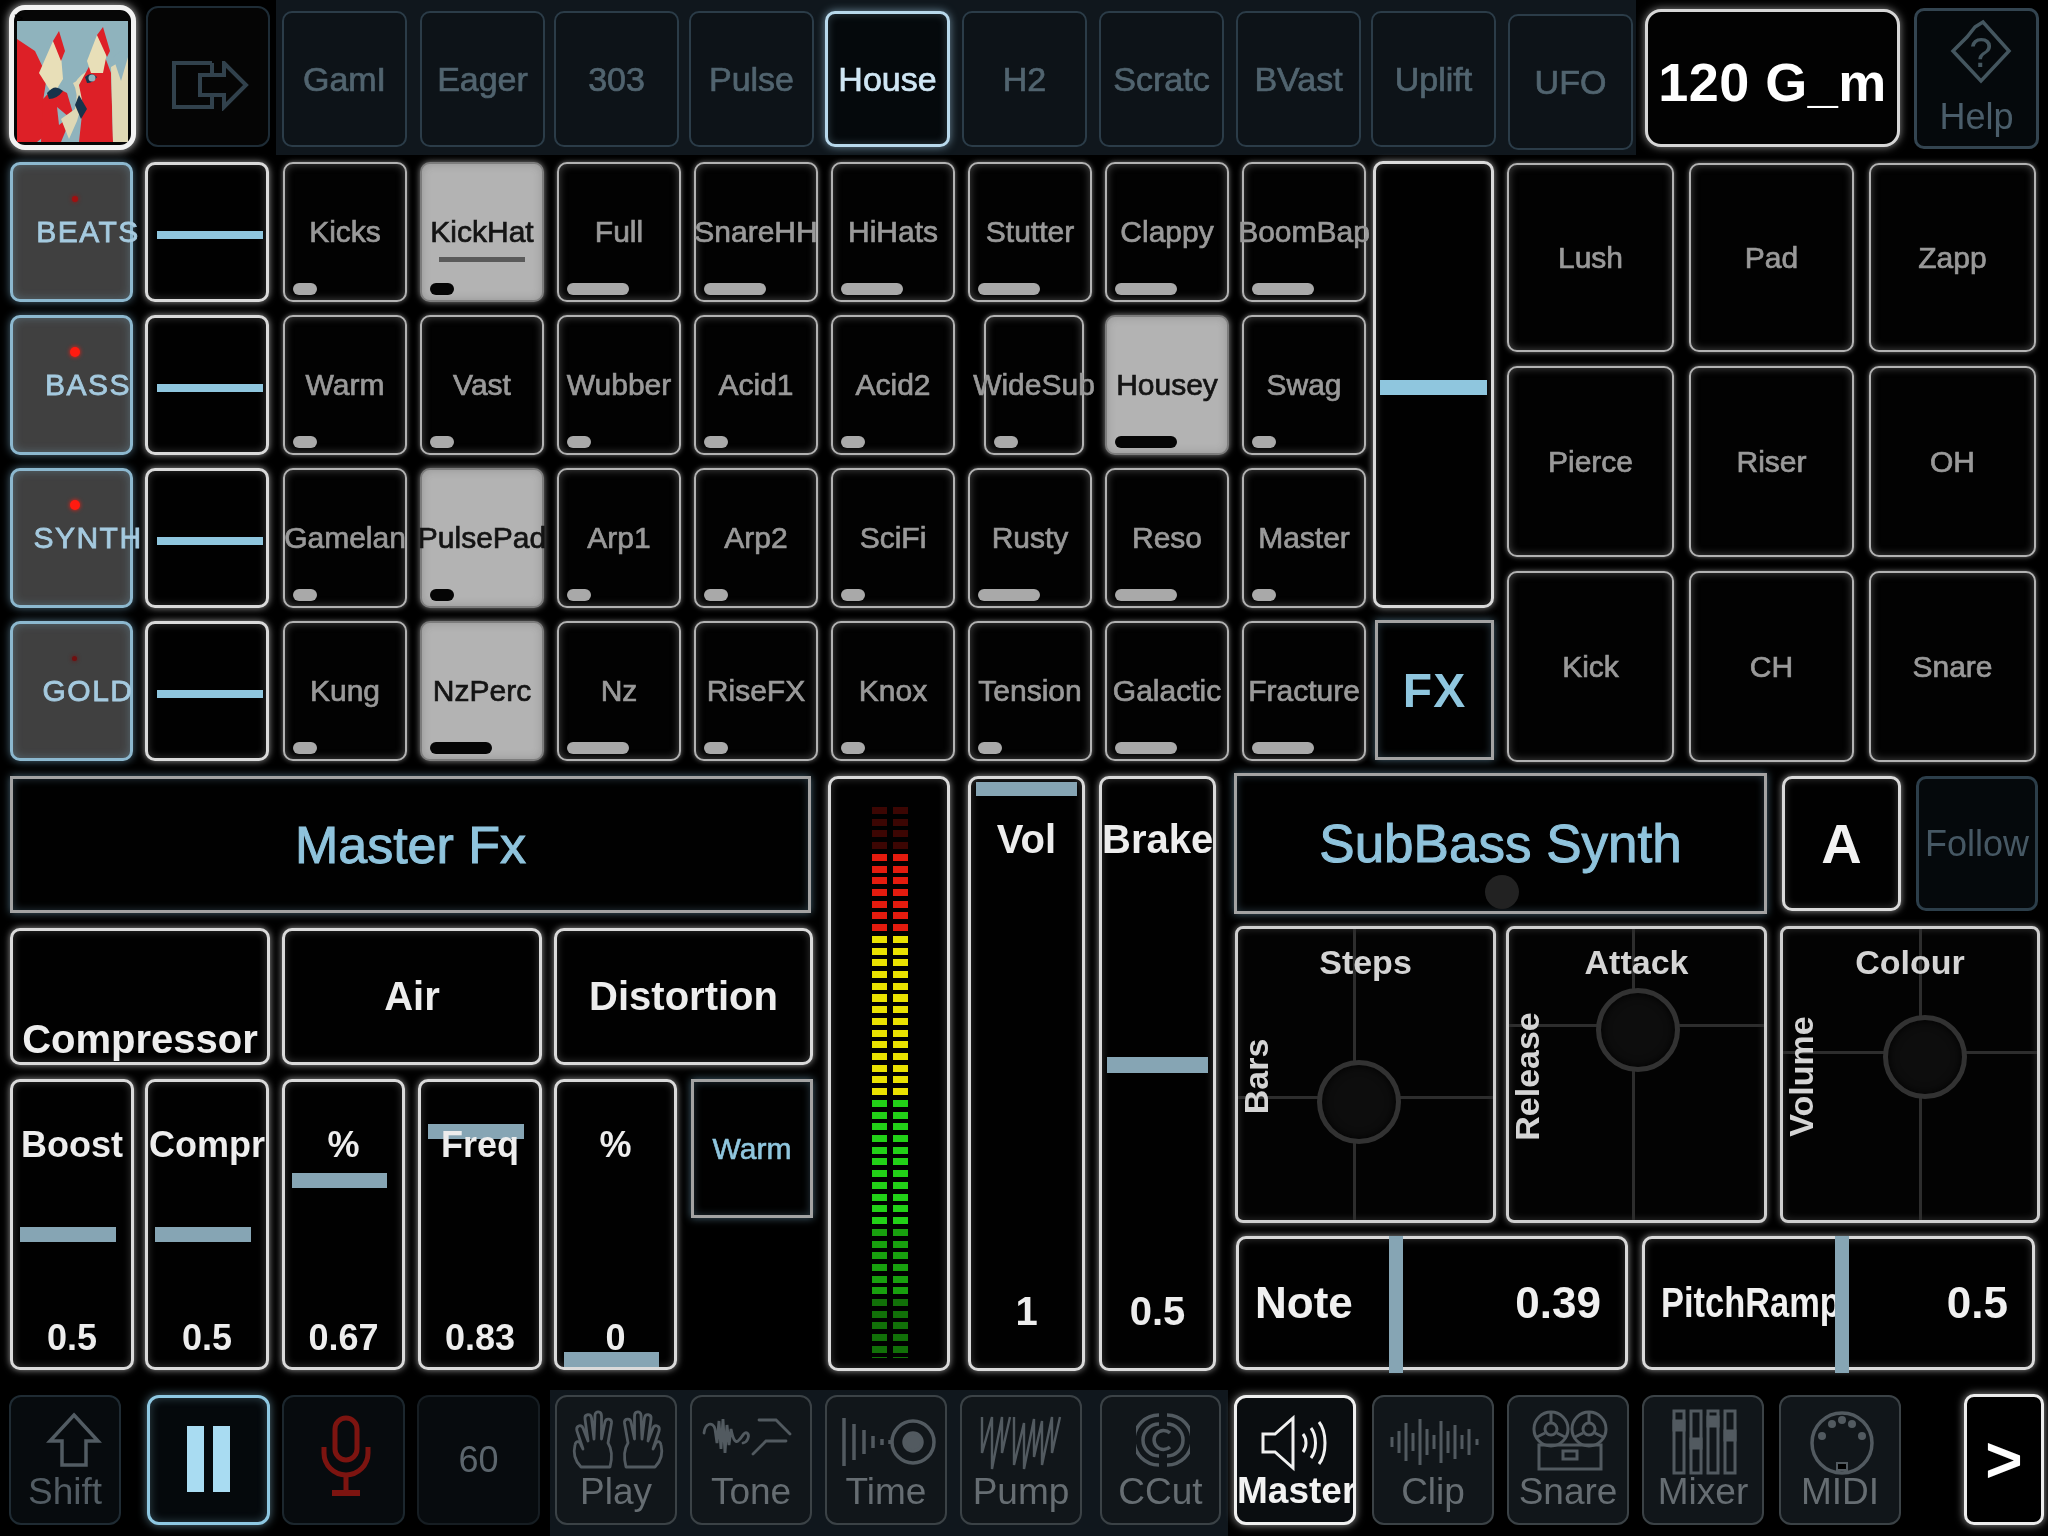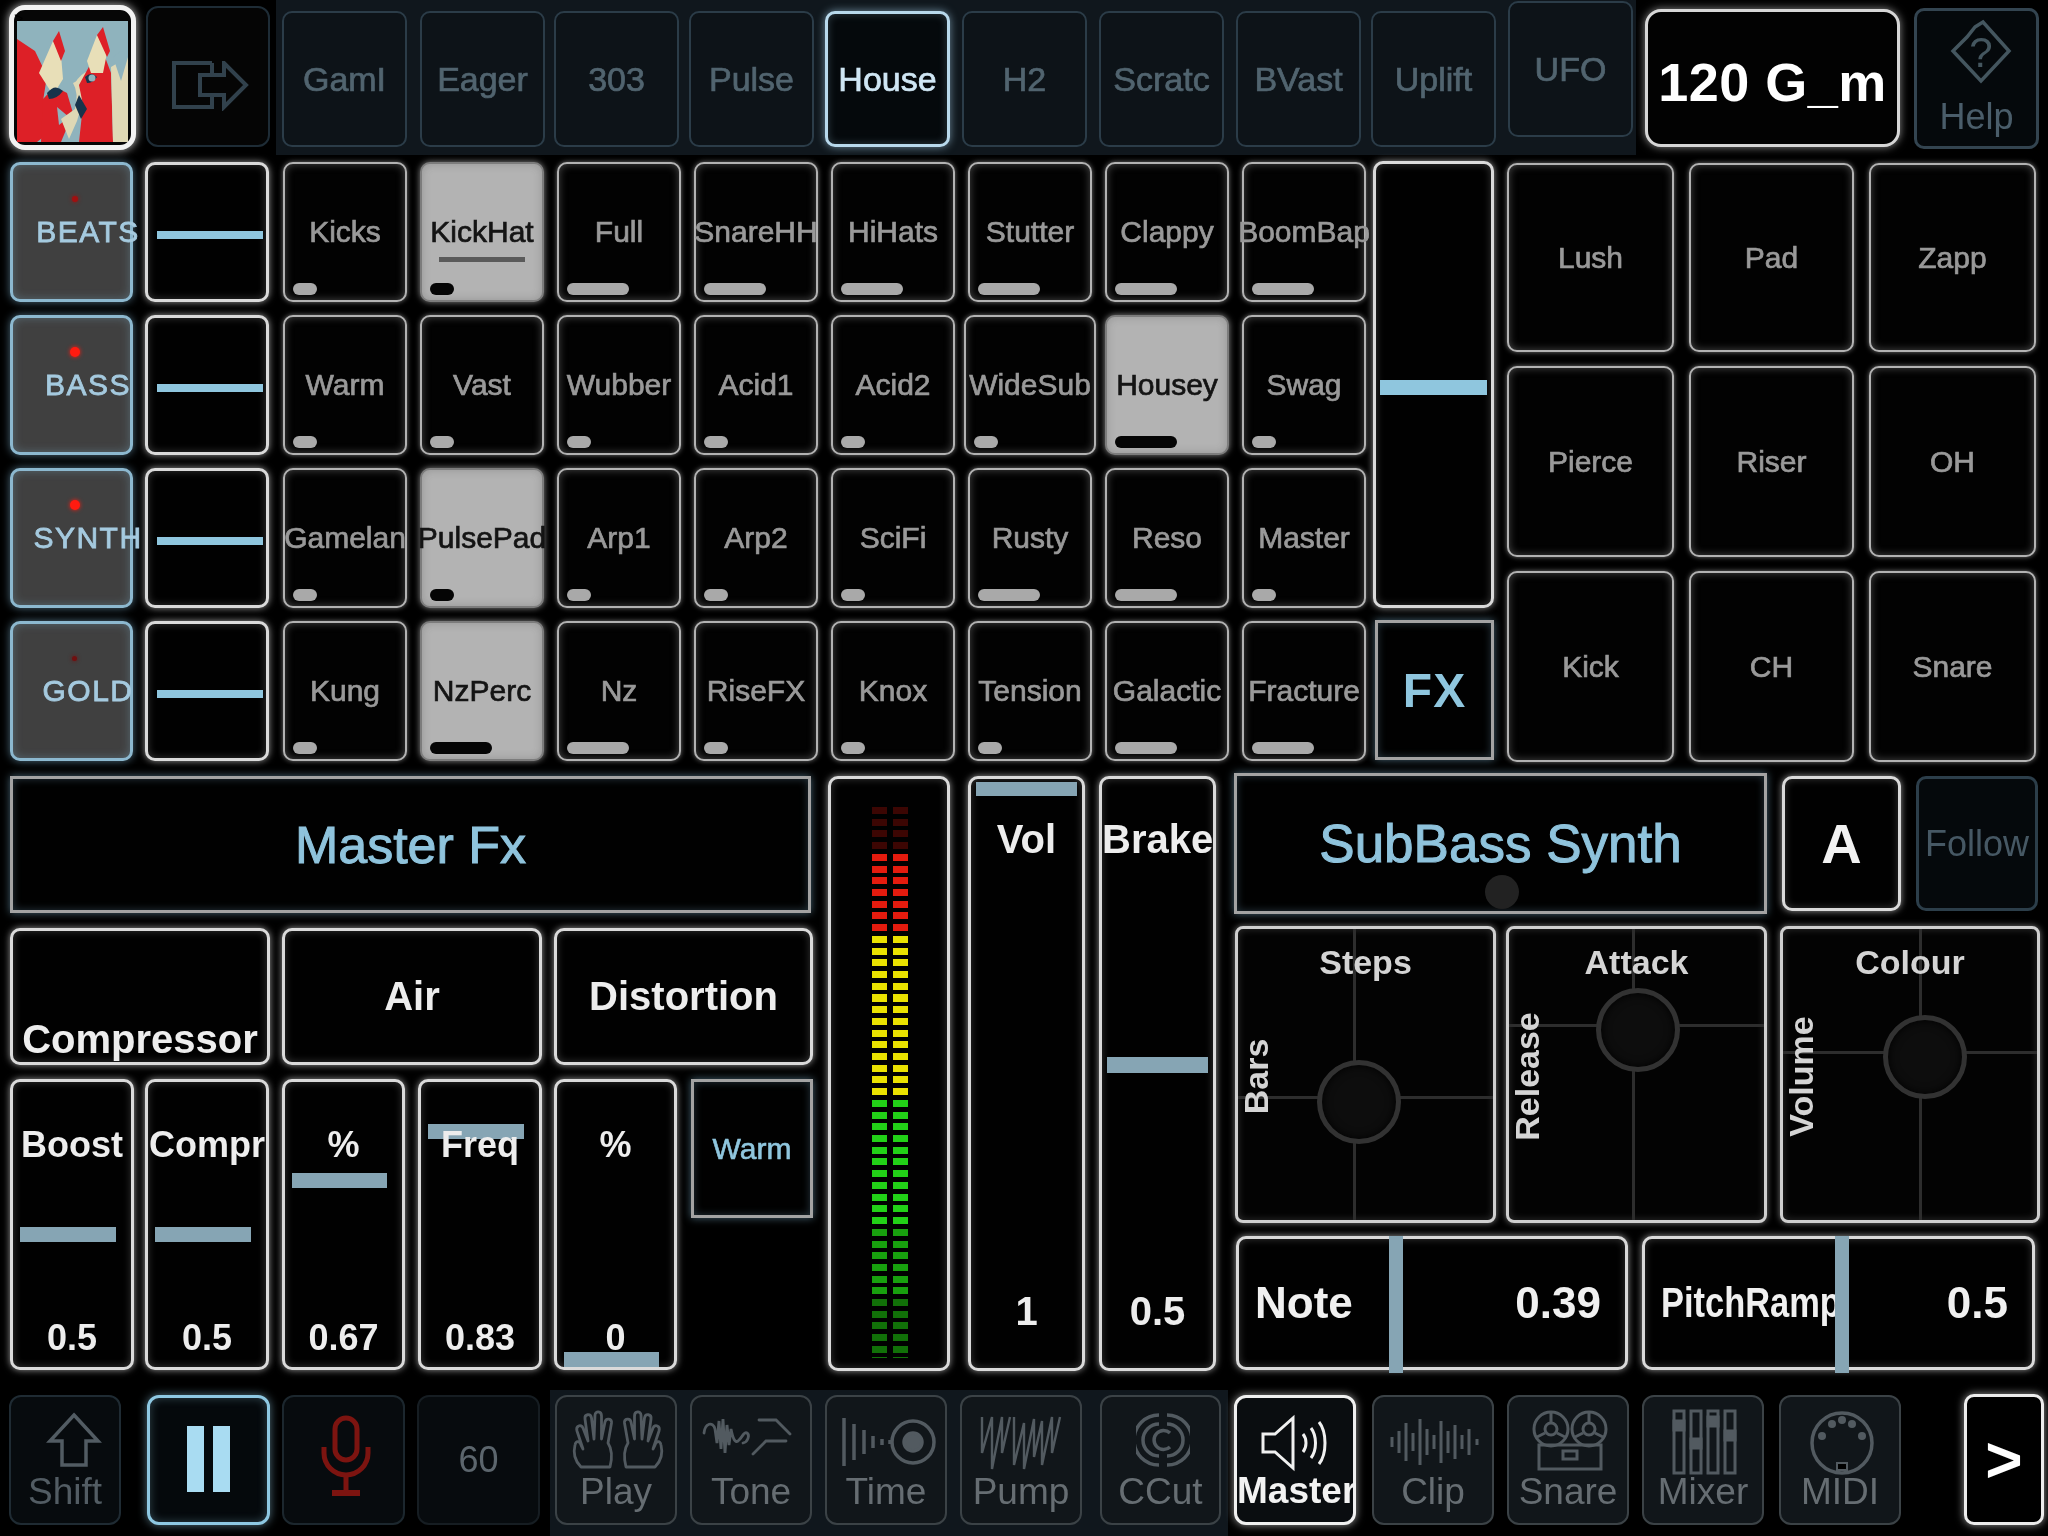--- a/index.html
+++ b/index.html
@@ -65,21 +65,21 @@
   </div>
 <div class="abs preset" style="left:282px;top:11px;width:125px;height:136px;">GamI</div>
 <div class="abs preset" style="left:420px;top:11px;width:125px;height:136px;">Eager</div>
 <div class="abs preset" style="left:554px;top:11px;width:125px;height:136px;">303</div>
 <div class="abs preset" style="left:689px;top:11px;width:125px;height:136px;">Pulse</div>
 <div class="abs preset sel" style="left:825px;top:11px;width:125px;height:136px;">House</div>
 <div class="abs preset" style="left:962px;top:11px;width:125px;height:136px;">H2</div>
 <div class="abs preset" style="left:1099px;top:11px;width:125px;height:136px;">Scratc</div>
 <div class="abs preset" style="left:1236px;top:11px;width:125px;height:136px;">BVast</div>
 <div class="abs preset" style="left:1371px;top:11px;width:125px;height:136px;">Uplift</div>
-<div class="abs preset" style="left:1508px;top:1px;width:125px;height:136px;">UFO</div>
+<div class="abs preset" style="left:1508px;top:14px;width:125px;height:136px;">UFO</div>
 <div class="abs" style="left:1645px;top:9px;width:255px;height:138px;background:#020202;border:3px solid #d6d6d6;border-radius:16px;box-shadow:0 0 8px rgba(255,255,255,.55);display:flex;align-items:center;justify-content:center;">
 <span style="color:#fff;font-size:54px;font-weight:bold;letter-spacing:0.5px;margin-top:8px;white-space:nowrap;">120 G_m</span>
   </div>
 <div class="abs" style="left:1914px;top:8px;width:125px;height:141px;background:#05090c;border:3px solid #334450;border-radius:10px;">
 <svg class="abs" style="left:28px;top:8px;" width="70" height="74" viewBox="0 0 70 74">
 <g fill="none" stroke="#44565f" stroke-width="3.5">
 <path d="M30 8 L38 3 L64 32 L36 62 L8 32 L22 18 Z"></path>
 </g>
 <text x="36" y="48" font-size="42" fill="#44565f" text-anchor="middle" font-family="Liberation Sans">?</text>
 </svg>
@@ -151,21 +151,21 @@
     <div class="pill"></div>
   </div>
 <div class="abs pad" style="left:694px;top:315px;width:124px;height:140px;">
     <span>Acid1</span>
     <div class="pill"></div>
   </div>
 <div class="abs pad" style="left:831px;top:315px;width:124px;height:140px;">
     <span>Acid2</span>
     <div class="pill"></div>
   </div>
-<div class="abs pad" style="left:964px;top:315px;width:132px;height:140px;">
+<div class="abs pad" style="left:984px;top:315px;width:100px;height:140px;">
     <span>WideSub</span>
     <div class="pill"></div>
   </div>
 <div class="abs pad sel" style="left:1105px;top:315px;width:124px;height:140px;">
     <span>Housey</span>
     <div class="pill long blk"></div>
   </div>
 <div class="abs pad" style="left:1242px;top:315px;width:124px;height:140px;">
     <span>Swag</span>
     <div class="pill"></div>

